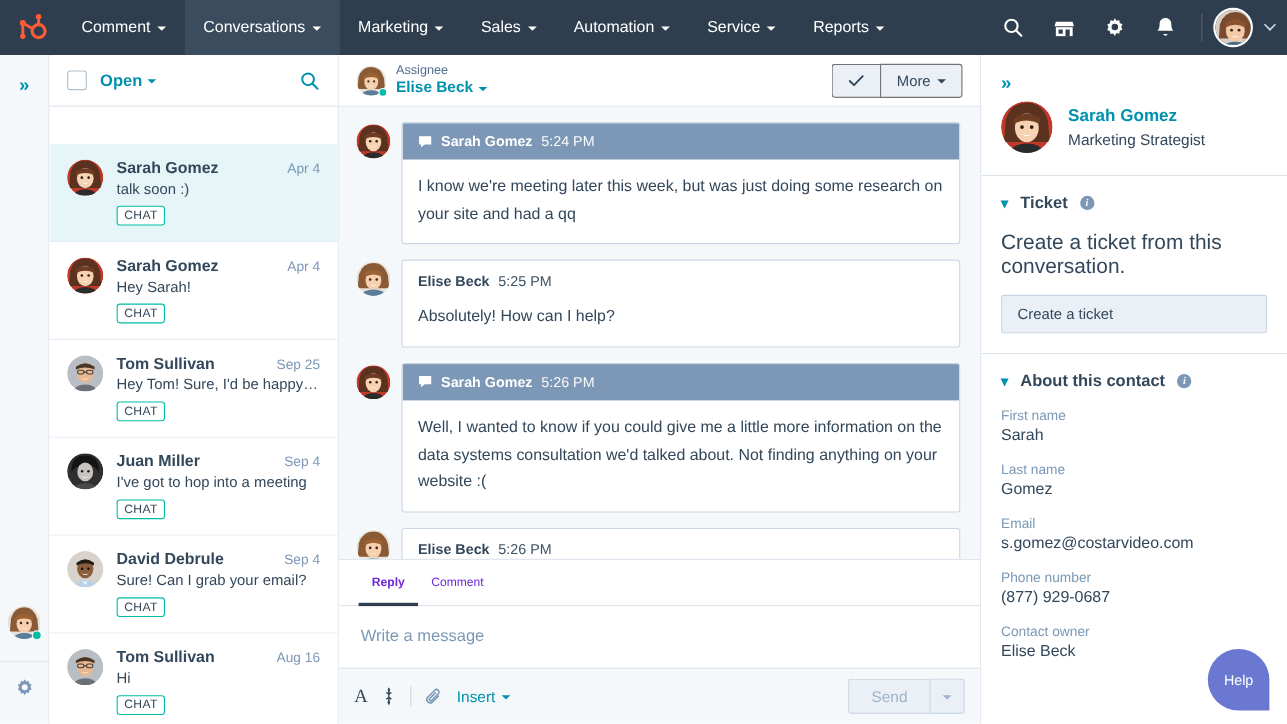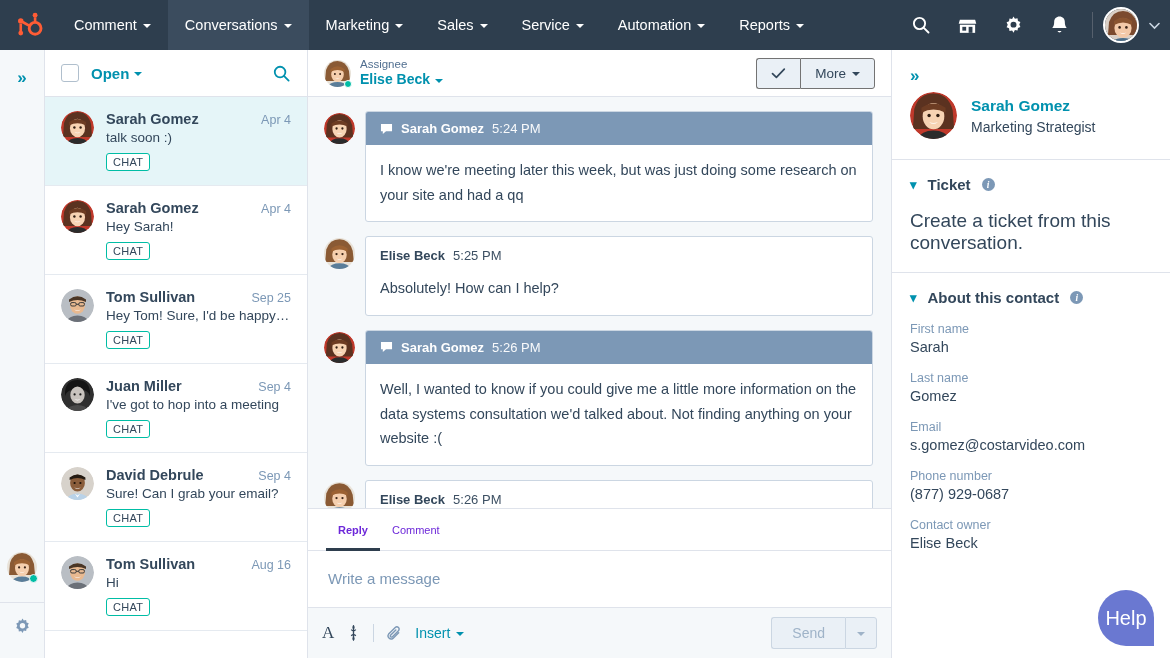--- a/index.html
+++ b/index.html
@@ -61,21 +61,21 @@
   .online-dot {
     position: absolute; right: -1px; bottom: -1px; width: 9px; height: 9px;
     background: #00bda5; border-radius: 50%; border: 1.5px solid #f5f8fa;
   }
   .rail-sep { width: 100%; border-top: 1px solid #dfe3eb; }
   .rail-gear { padding: 14px 0 18px; cursor: pointer; }
 
   
   .conv-list {
     width: 263px; flex: 0 0 263px; border-right: 1px solid #dfe3eb;
-    display: flex; flex-direction: column; background: #fff; min-height: 0;
+    display: flex; flex-direction: column; background: #fff; min-height: 0; gap: 34px;
   }
   .conv-head {
     height: 47px; flex: 0 0 47px; display: flex; align-items: center;
     padding: 0 16px; border-bottom: 1px solid #dfe3eb; gap: 12px;
   }
   .cb {
     width: 18px; height: 18px; border: 1px solid #b0bfcd; border-radius: 3px;
     background: #fff; cursor: pointer; flex: 0 0 18px;
   }
   .open-sel {
@@ -205,21 +205,21 @@
   .rp-text { font-size: 19px; color: #33475b; padding: 17px 0 0; }
   .btn-ticket {
     margin-top: 14px; background: #eaf0f6; border: 1px solid #cbd6e2; color: #33475b;
     font-size: 13.5px; padding: 9px 14px; border-radius: 3px; cursor: pointer;
   }
   .prop { margin-top: 16px; }
   .prop-label { font-size: 12.5px; color: #7c98b6; }
   .prop-value { font-size: 14.5px; color: #33475b; margin-top: 3px; }
   .help-btn {
     position: absolute; right: 16px; bottom: 12px; width: 56px; height: 56px;
-    background: #6a78d1; color: #fff; font-size: 20px; border-radius: 28px 28px 0 28px;
+    background: #6a78d1; color: #fff; font-size: 13px; border-radius: 28px 28px 0 28px;
     display: flex; align-items: center; justify-content: center; cursor: pointer;
   }
 </style>
 </head>
 <body>
 
 <div class="app">
 
   <div class="topnav">
     <div class="logo-cell">
@@ -245,25 +245,25 @@
       </div>
       <div class="nav-item">
         <span>Marketing</span>
         <i class="caret-down"></i>
       </div>
       <div class="nav-item">
         <span>Sales</span>
         <i class="caret-down"></i>
       </div>
       <div class="nav-item">
+        <span>Automation</span>
+        <i class="caret-down"></i>
+      </div>
+      <div class="nav-item">
         <span>Service</span>
-        <i class="caret-down"></i>
-      </div>
-      <div class="nav-item">
-        <span>Automation</span>
         <i class="caret-down"></i>
       </div>
       <div class="nav-item">
         <span>Reports</span>
         <i class="caret-down"></i>
       </div>
     </div>
 
     <div class="nav-right">
       <div class="nav-icon">
@@ -695,20 +695,21 @@
         </div>
       </div>
 
       <div class="rp-sec">
         <div class="rp-sec-head">
           <span class="chev">▾</span>
           <span>Ticket</span>
           <span class="info-i">i</span>
         </div>
         <div class="rp-text">Create a ticket from this conversation.</div>
+        <div class="btn-ticket">Create a ticket</div>
       </div>
 
       <div class="rp-sec" style="margin-top:18px;">
         <div class="rp-sec-head">
           <span class="chev">▾</span>
           <span>About this contact</span>
           <span class="info-i">i</span>
         </div>
         <div class="prop">
           <div class="prop-label">First name</div>

